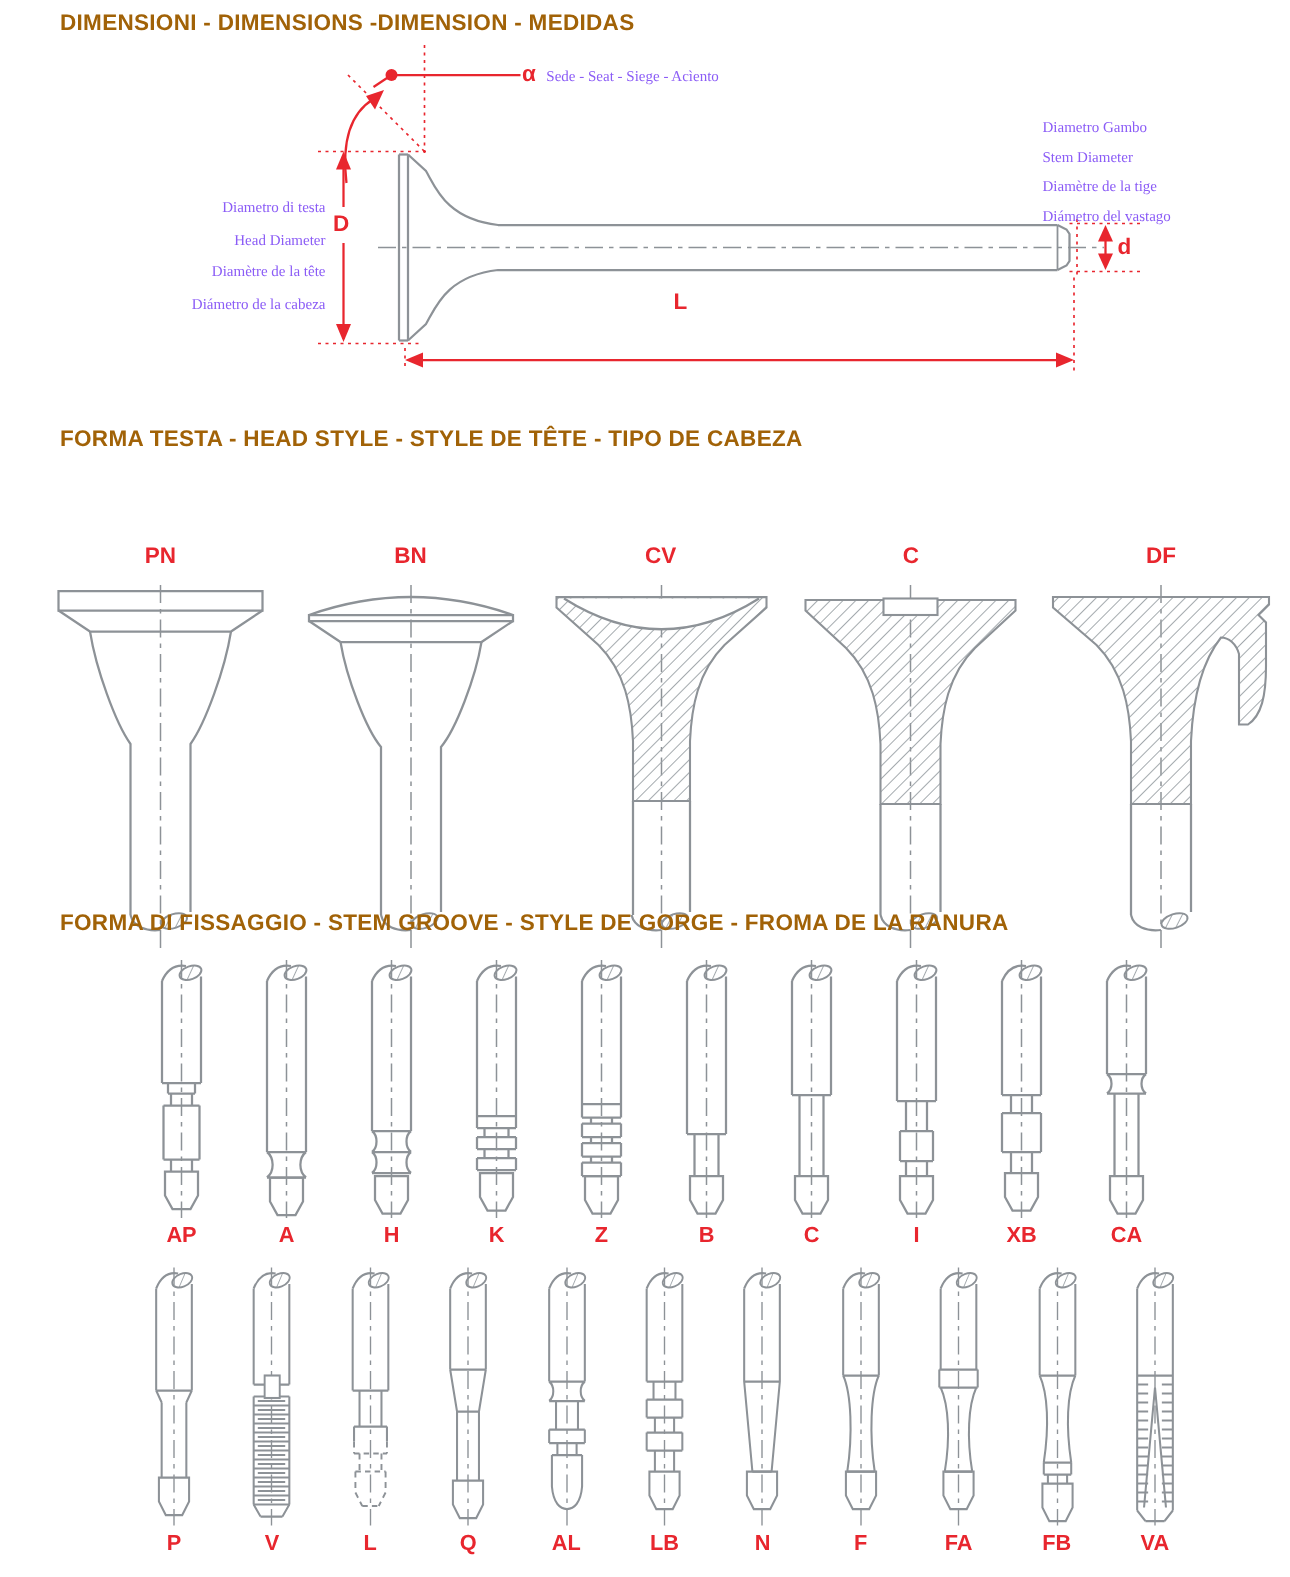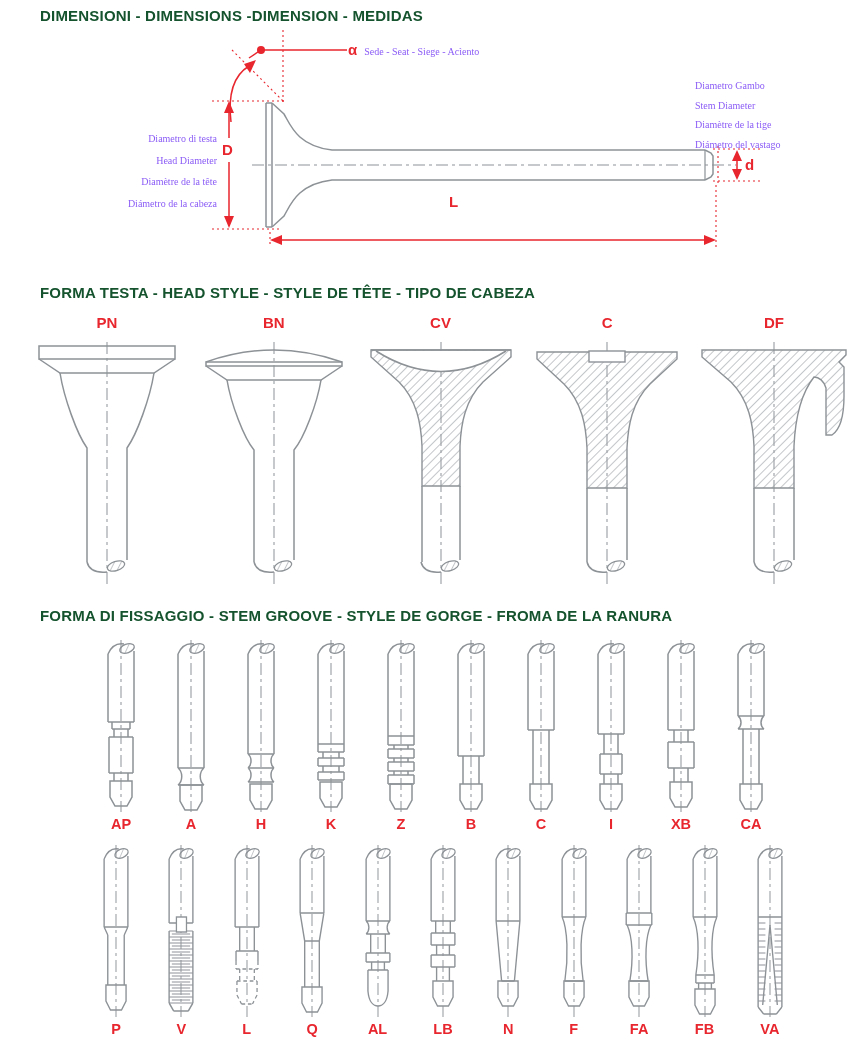--- a/index.html
+++ b/index.html
@@ -1,28 +1,28 @@
 <!DOCTYPE html>
 <html><head>
 <meta charset="utf-8">
 <style>
   html,body{margin:0;padding:0;background:#fff;}
   #page{position:relative;width:860px;height:1051px;background:#fff;overflow:hidden;
         font-family:"Liberation Sans",sans-serif;}
-  .sec-title{position:absolute;left:40px;font-size:15px;font-weight:bold;color:#14532d;letter-spacing:.2px;white-space:nowrap;}
+  .sec-title{position:absolute;left:40px;font-size:15px;font-weight:bold;color:#a16207;letter-spacing:.2px;white-space:nowrap;}
   .lbl{color:#8b5cf6;font-size:10px;white-space:nowrap;font-family:Liberation Serif, serif;}
   .sym{color:#e8262e;font-size:15px;font-weight:bold;}
   .abs{position:absolute;}
   .tr{text-align:right;} .tc{text-align:left;}
   .lh{line-height:21.5px;} .lh2{line-height:19.5px;}
   
   .headrow{position:absolute;top:314px;left:0;width:860px;display:flex;justify-content:space-between;
            padding:0 6px 0 27px;box-sizing:border-box;}
   .headcell{width:160px;display:flex;flex-direction:column;align-items:center;}
-  .headcell .code{font-size:15px;font-weight:bold;color:#e8262e;height:22px;}
+  .headcell .code{font-size:15px;font-weight:bold;color:#e8262e;height:22px;margin-top:48px;}
   .stemrow1{position:absolute;top:638px;left:0;width:684px;display:flex;justify-content:space-between;
             padding:0 60px 0 86px;box-sizing:border-box;}
   .stemrow2{position:absolute;top:843px;left:0;width:860px;display:flex;justify-content:space-between;
             padding:0 58px 0 84px;box-sizing:border-box;}
   .stemcell{display:flex;flex-direction:column;align-items:center;}
   .stemcell .code{font-size:14.5px;font-weight:bold;color:#e8262e;margin-top:2px;}
   svg{display:block;}
   .g{stroke:#8d9297;stroke-width:1.5;fill:none;}
   .gthin{stroke:#8d9297;stroke-width:1.2;fill:none;}
   .cl{stroke:#8d9297;stroke-width:1;fill:none;stroke-dasharray:12 4 3 4;}

